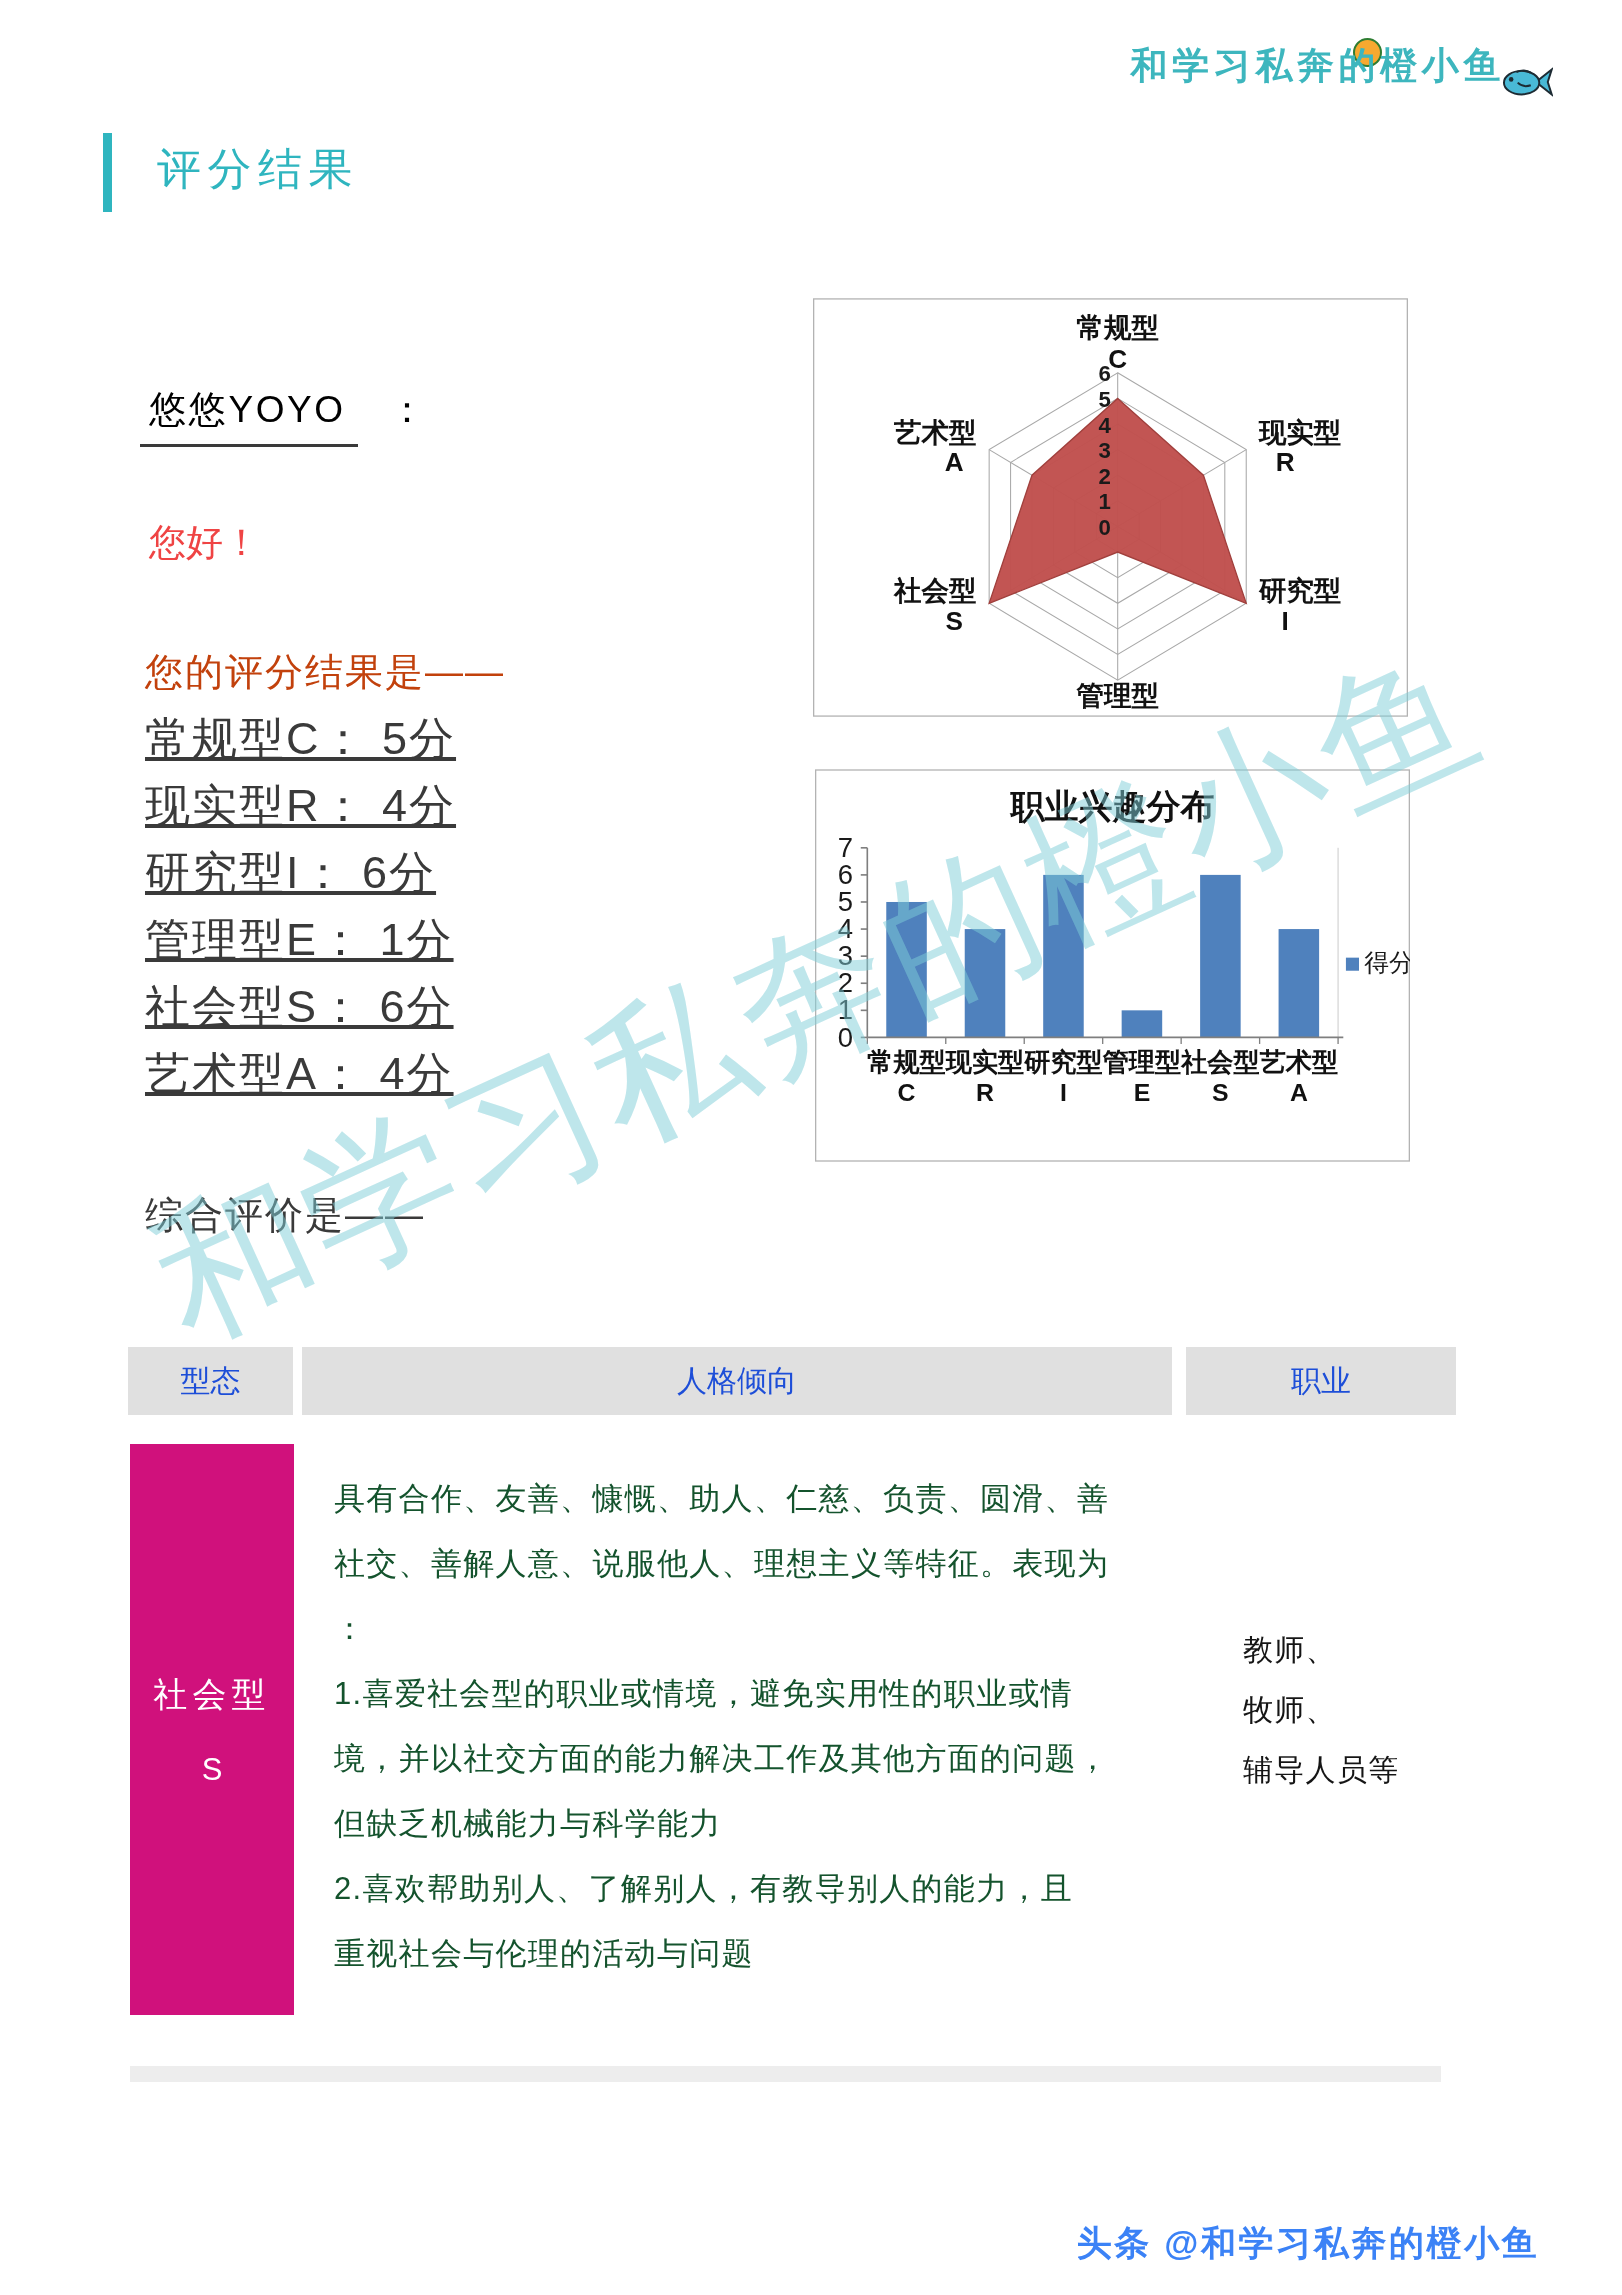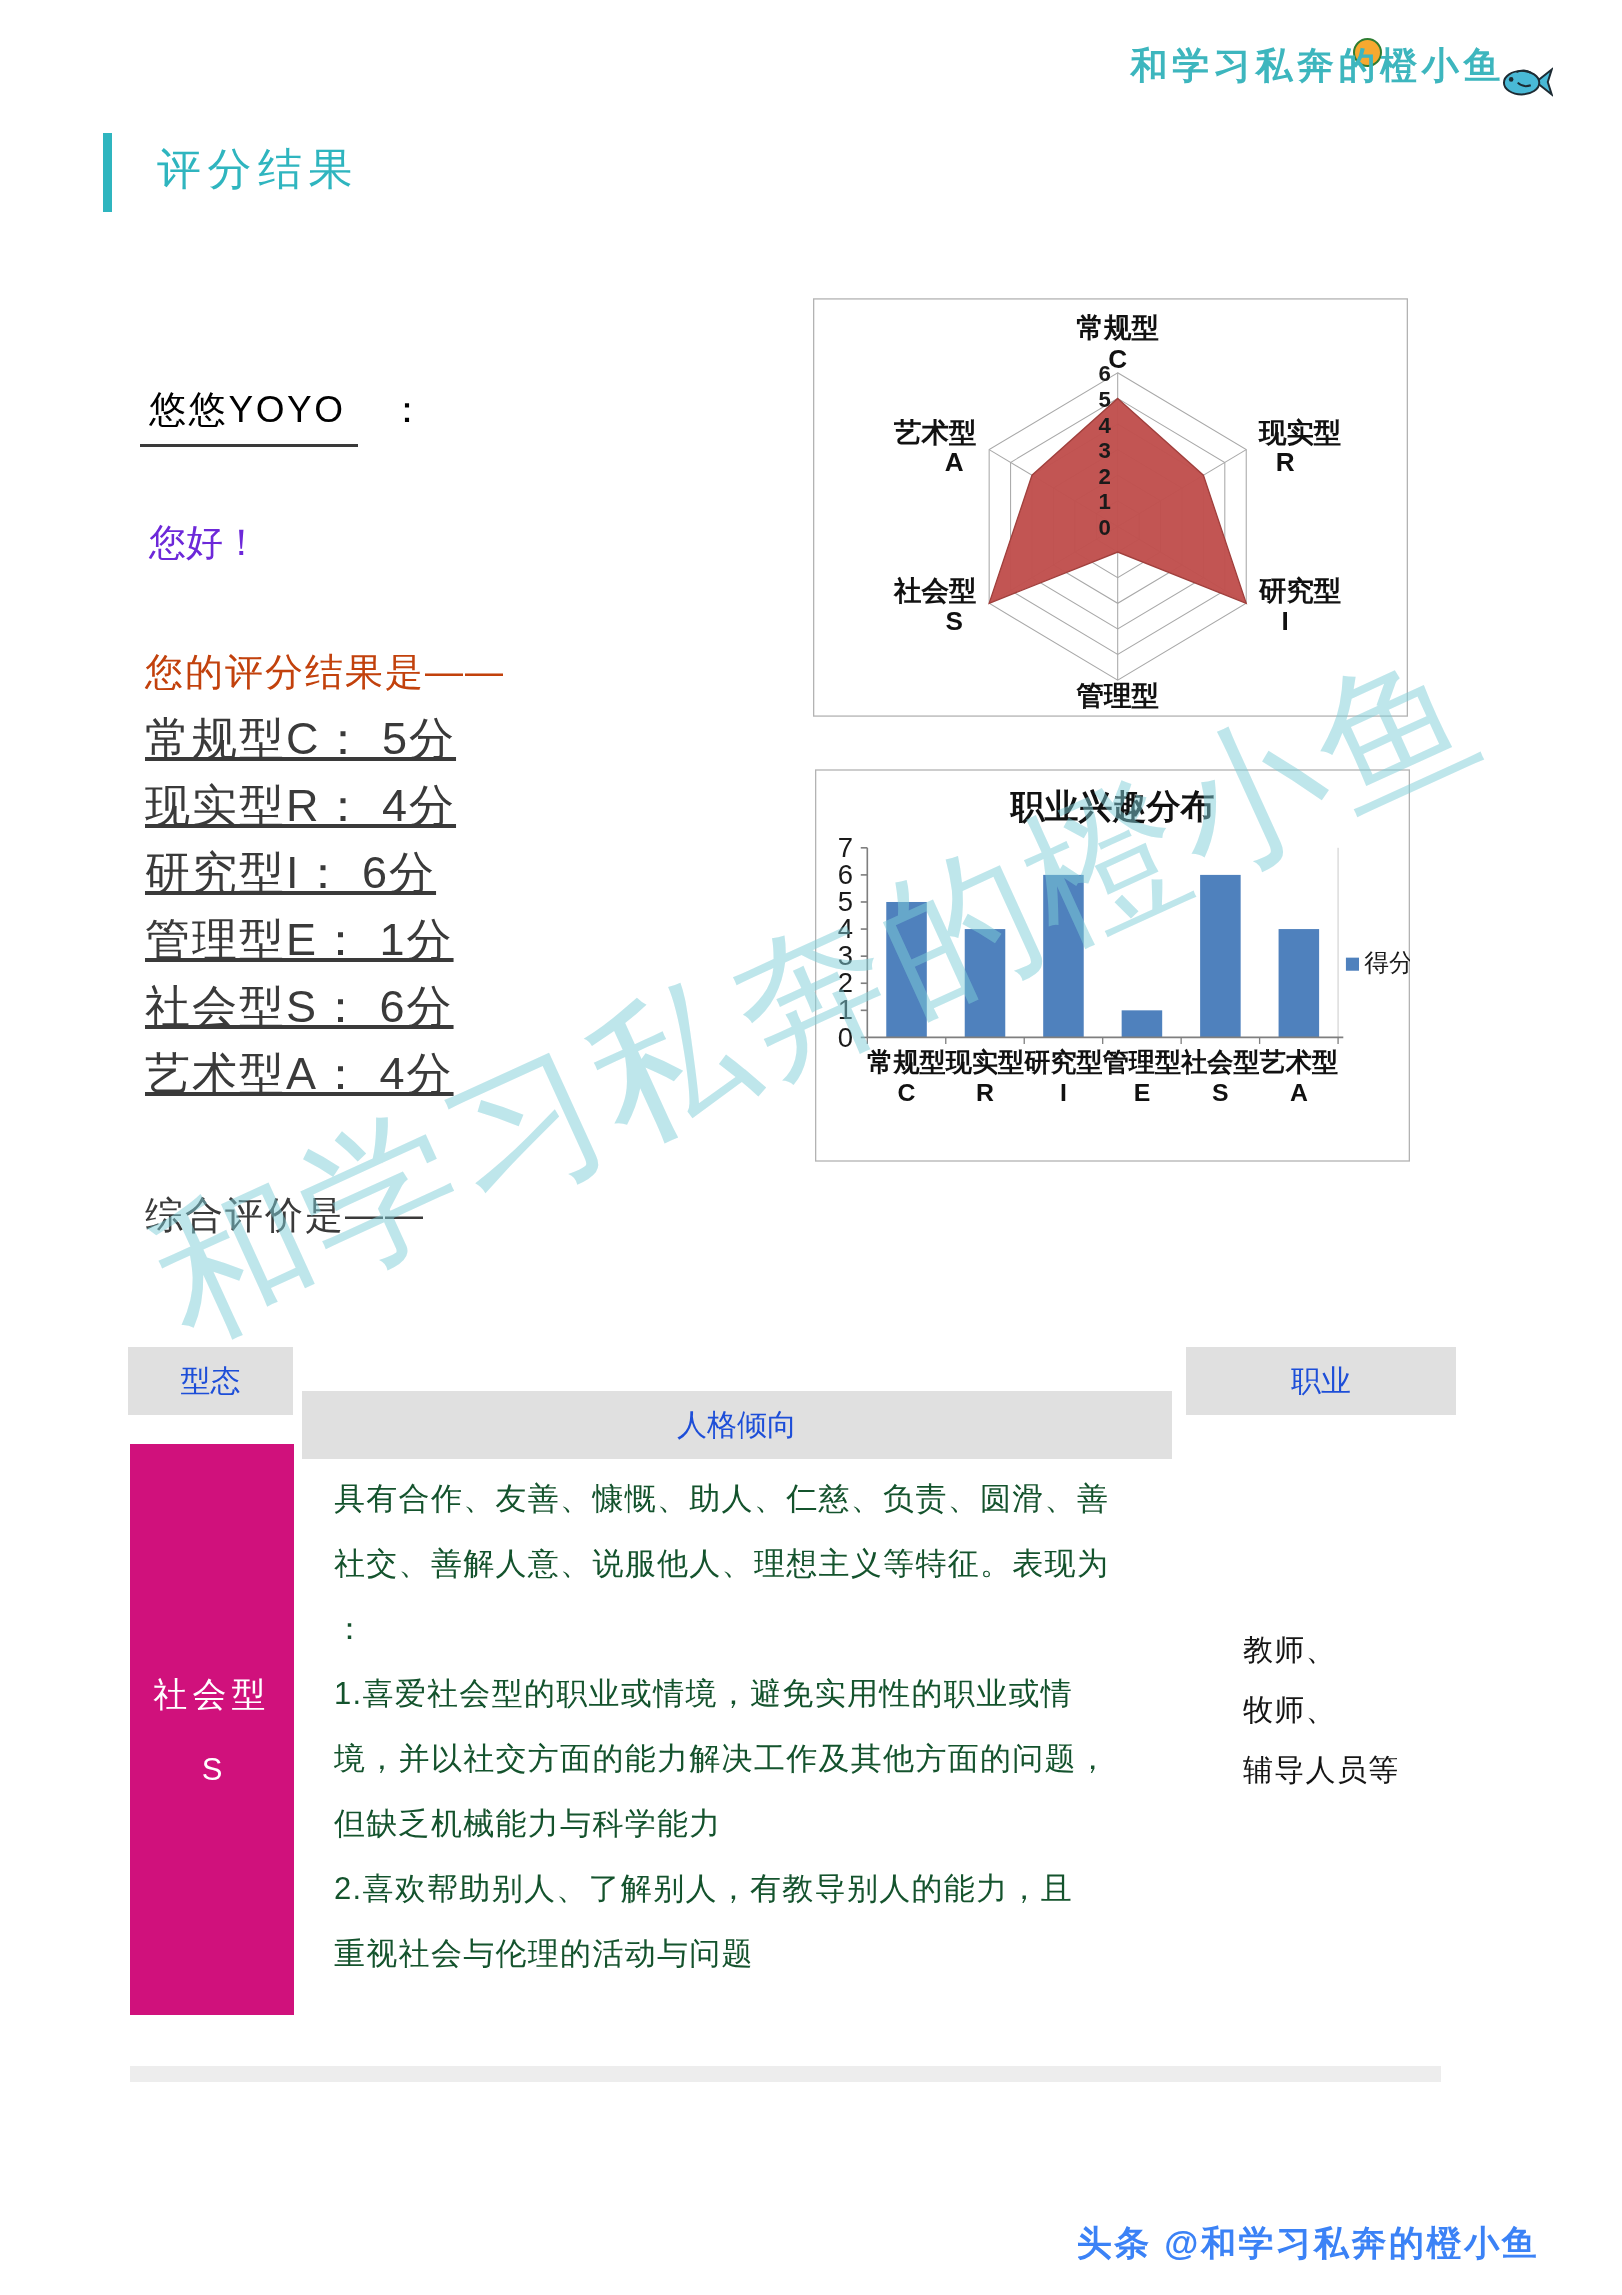--- a/index.html
+++ b/index.html
@@ -14,35 +14,35 @@
   .fish-svg{position:absolute;top:63px;right:10.5px;z-index:3;}
 
   
   .accent-bar{position:absolute;left:103px;top:133px;width:9.2px;height:79px;background:#2fb5bf;}
   .page-title{position:absolute;left:157px;top:140px;font-size:44px;letter-spacing:6.5px;color:#2fb5bf;}
 
   
   .name-line{position:absolute;left:140px;top:385px;font-size:37px;color:#000000;}
   .name-underline{display:inline-block;padding:0 11.8px 9.2px 9.2px;border-bottom:3.3px solid #3a3a3a;letter-spacing:2.6px;}
   .name-colon{margin-left:31px;}
-  .hello{position:absolute;left:149px;top:518px;font-size:37px;color:#6d28d9;}
+  .hello{position:absolute;left:149px;top:518px;font-size:37px;color:#ef4444;}
   .scores-intro{position:absolute;left:145px;top:647px;font-size:38px;color:#c2410c;letter-spacing:2px;}
   .score-list{position:absolute;left:145px;top:705px;}
   .score-item{height:67px;display:flex;align-items:center;font-size:45px;color:#3a3a3a;letter-spacing:2px;text-decoration:underline;}
   .summary-intro{position:absolute;left:145px;top:1190px;font-size:38px;color:#3a3a3a;letter-spacing:2px;}
 
   
   .radar-box{position:absolute;left:813px;top:298px;}
   .bar-box{position:absolute;left:815px;top:769px;}
 
   
   .thead-cell{position:absolute;top:1347px;height:68px;background:#e0e0e0;
               display:flex;align-items:center;justify-content:center;font-size:30px;color:#1d4ed8;}
   .th1{left:128px;width:165px;}
-  .th2{left:302px;width:870px;margin-top:44px;}
+  .th2{left:302px;width:870px;}
   .th3{left:1186px;width:270px;}
   .type-cell{position:absolute;left:130px;top:1444px;width:164px;height:571px;
              display:flex;flex-direction:column;align-items:center;justify-content:center;gap:34px;}
   .type-name{font-size:34px;color:#fff;letter-spacing:5.2px;}
   .type-letter{font-size:31px;color:#fff;}
   .personality{position:absolute;left:334px;top:1466px;width:831px;}
   .p-line{height:65px;display:flex;align-items:center;font-size:31px;color:#14532d;letter-spacing:1.3px;}
   .occupations{position:absolute;left:1243px;top:1620px;}
   .occ-line{height:60px;display:flex;align-items:center;font-size:30px;color:#151515;letter-spacing:1.3px;}
   .table-footer-bar{position:absolute;left:130px;top:2066px;width:1311px;height:15.7px;background:#ededed;}

